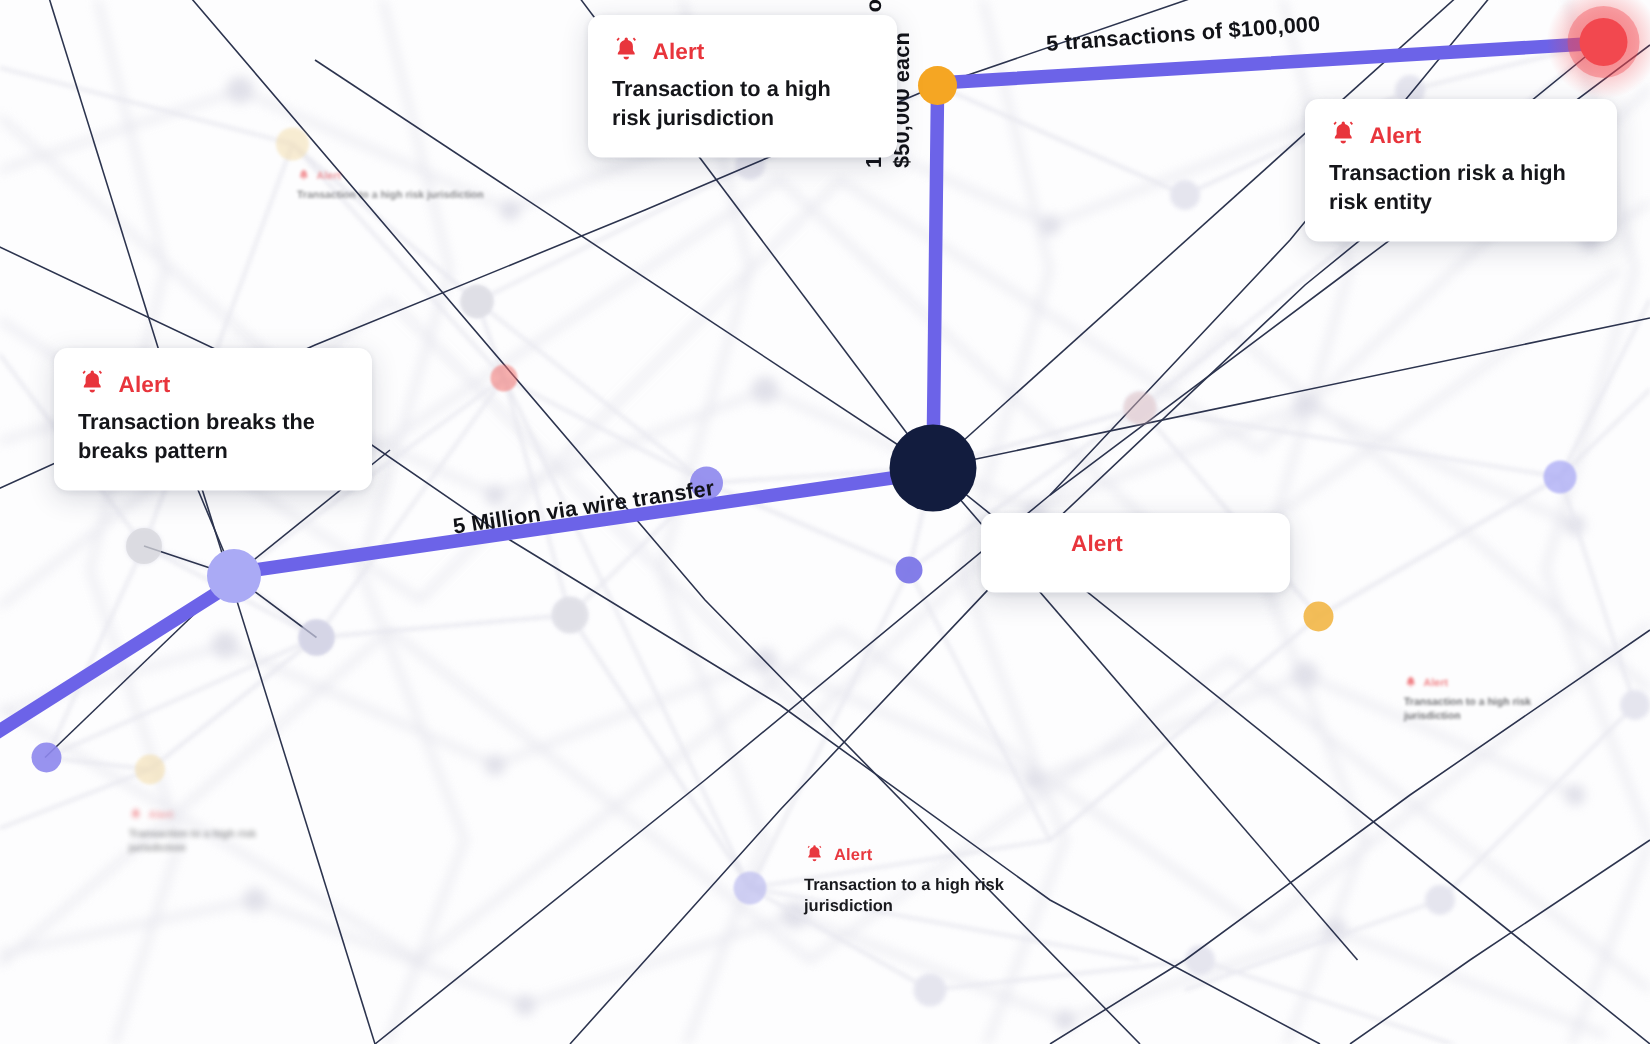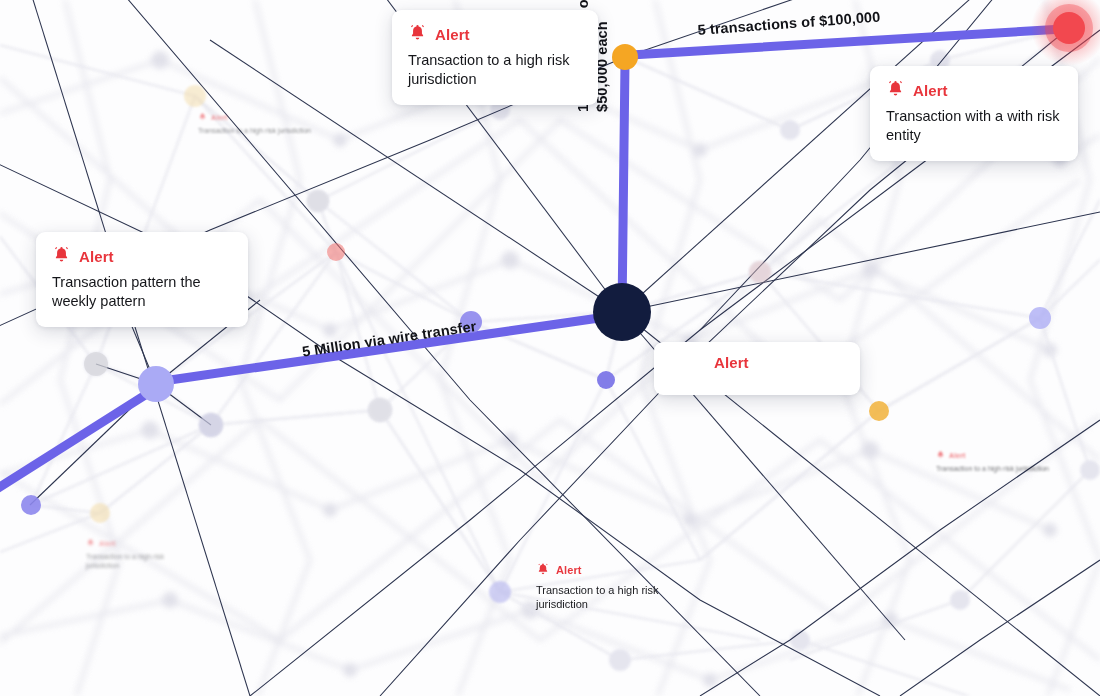--- a/index.html
+++ b/index.html
@@ -53,21 +53,21 @@
     color: #e8353c;
     font-size: 15px;
     font-weight: 700;
     letter-spacing: .1px;
     line-height: 1;
   }
   .card-body {
     color: #15161a;
     font-size: 14.5px;
     line-height: 1.32;
-    font-weight: 400;
+    font-weight: 700;
   }
 
   
   .ghost {
     position: absolute;
     box-sizing: border-box;
   }
   .ghost .alert-label { font-size: 7px; font-weight: 700; }
   .ghost .bell { width: 9px; height: 9px; }
   .ghost .card-head { gap: 4px; margin-bottom: 5px; }
@@ -302,33 +302,33 @@
 
   <div class="card" style="left:870px; top:66px; width:208px;">
     <div class="card-head">
       <svg class="bell" viewBox="0 0 24 24">
         <path fill="#e8353c" d="M12 2.6a1.4 1.4 0 0 1 1.4 1.4v.55a5.6 5.6 0 0 1 4.2 5.4v3.3l1.5 2.4v1.15H4.9V15.65l1.5-2.4V9.95a5.6 5.6 0 0 1 4.2-5.4V4A1.4 1.4 0 0 1 12 2.6Z"></path>
         <path fill="#e8353c" d="M9.75 18.7h4.5a2.25 2.25 0 0 1-4.5 0Z"></path>
         <path fill="#e8353c" d="M5.4 2.6 3.8 4.5l1.1.95L6.5 3.5ZM18.6 2.6l1.6 1.9-1.1.95L17.5 3.5Z"></path>
       </svg>
       <span class="alert-label">Alert</span>
     </div>
-    <div class="card-body">Transaction with a with risk entity</div>
+    <div class="card-body">Transaction risk a high risk entity</div>
   </div>
 
   <div class="card" style="left:36px; top:232px; width:212px;">
     <div class="card-head">
       <svg class="bell" viewBox="0 0 24 24">
         <path fill="#e8353c" d="M12 2.6a1.4 1.4 0 0 1 1.4 1.4v.55a5.6 5.6 0 0 1 4.2 5.4v3.3l1.5 2.4v1.15H4.9V15.65l1.5-2.4V9.95a5.6 5.6 0 0 1 4.2-5.4V4A1.4 1.4 0 0 1 12 2.6Z"></path>
         <path fill="#e8353c" d="M9.75 18.7h4.5a2.25 2.25 0 0 1-4.5 0Z"></path>
         <path fill="#e8353c" d="M5.4 2.6 3.8 4.5l1.1.95L6.5 3.5ZM18.6 2.6l1.6 1.9-1.1.95L17.5 3.5Z"></path>
       </svg>
       <span class="alert-label">Alert</span>
     </div>
-    <div class="card-body">Transaction pattern the weekly pattern</div>
+    <div class="card-body">Transaction breaks the breaks pattern</div>
   </div>
 
   <div class="card" style="left:654px; top:342px; width:206px;">
     <div class="card-head" style="padding-left:44px;">
       <span class="alert-label">Alert</span>
     </div>
   </div>
 
 </div>
 

